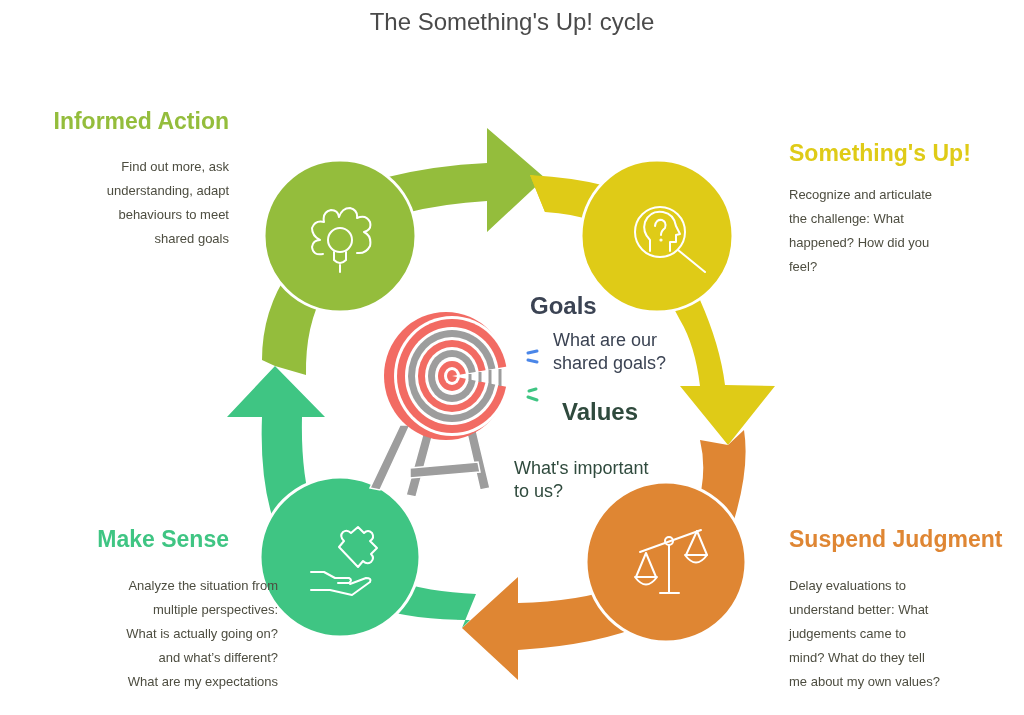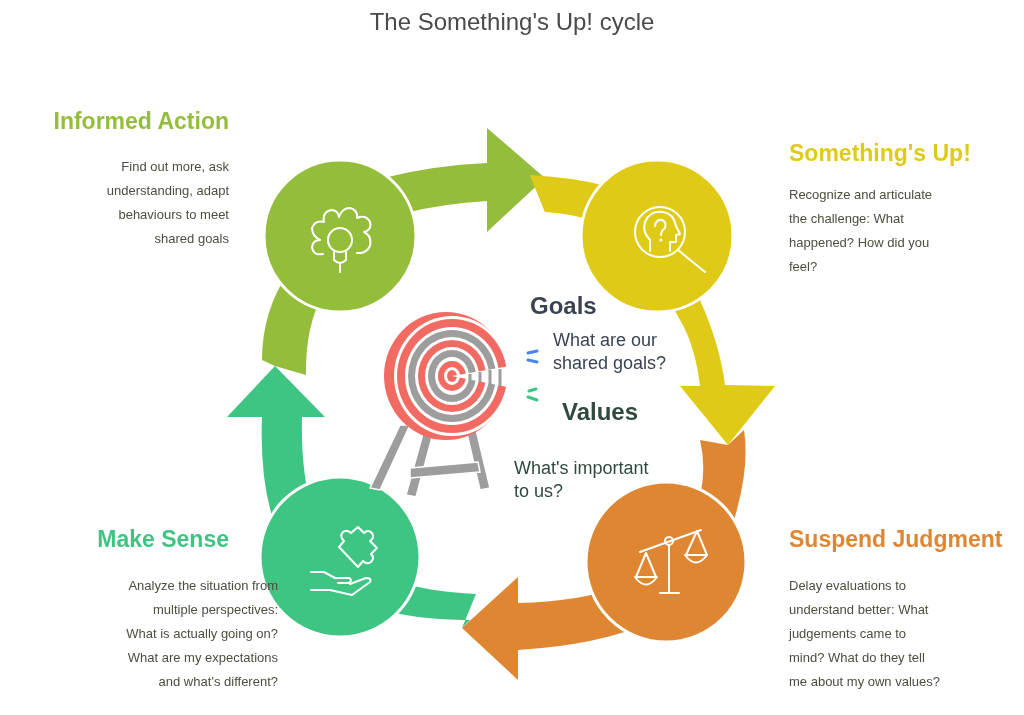--- a/index.html
+++ b/index.html
@@ -142,22 +142,22 @@
   <div>judgements came to</div>
   <div>mind? What do they tell</div>
   <div>me about my own values?</div>
 </div>
 
 <div class="stage-title right" style="left:0; width:229px; top:526px; color:#3fc583;">Make Sense</div>
 <div class="stage-desc right" style="left:12px; width:229px; top:574px;margin-left:37px;">
   <div>Analyze the situation from</div>
   <div>multiple perspectives:</div>
   <div>What is actually going on?</div>
+  <div>and what’s different?</div>
   <div>What are my expectations</div>
-  <div>and what’s different?</div>
 </div>
 
 <div class="center-title" style="left:530px; top:292px;">Goals</div>
 <div class="center-text" style="left:553px; top:329px;">
   <div>What are our</div>
   <div>shared goals?</div>
 </div>
 
 <div class="center-title" style="left:562px; top:398px; color:#2f4a3d;">Values</div>
 <div class="center-text" style="left:514px; top:435px; color:#2f4a3d;margin-top:22px;">

